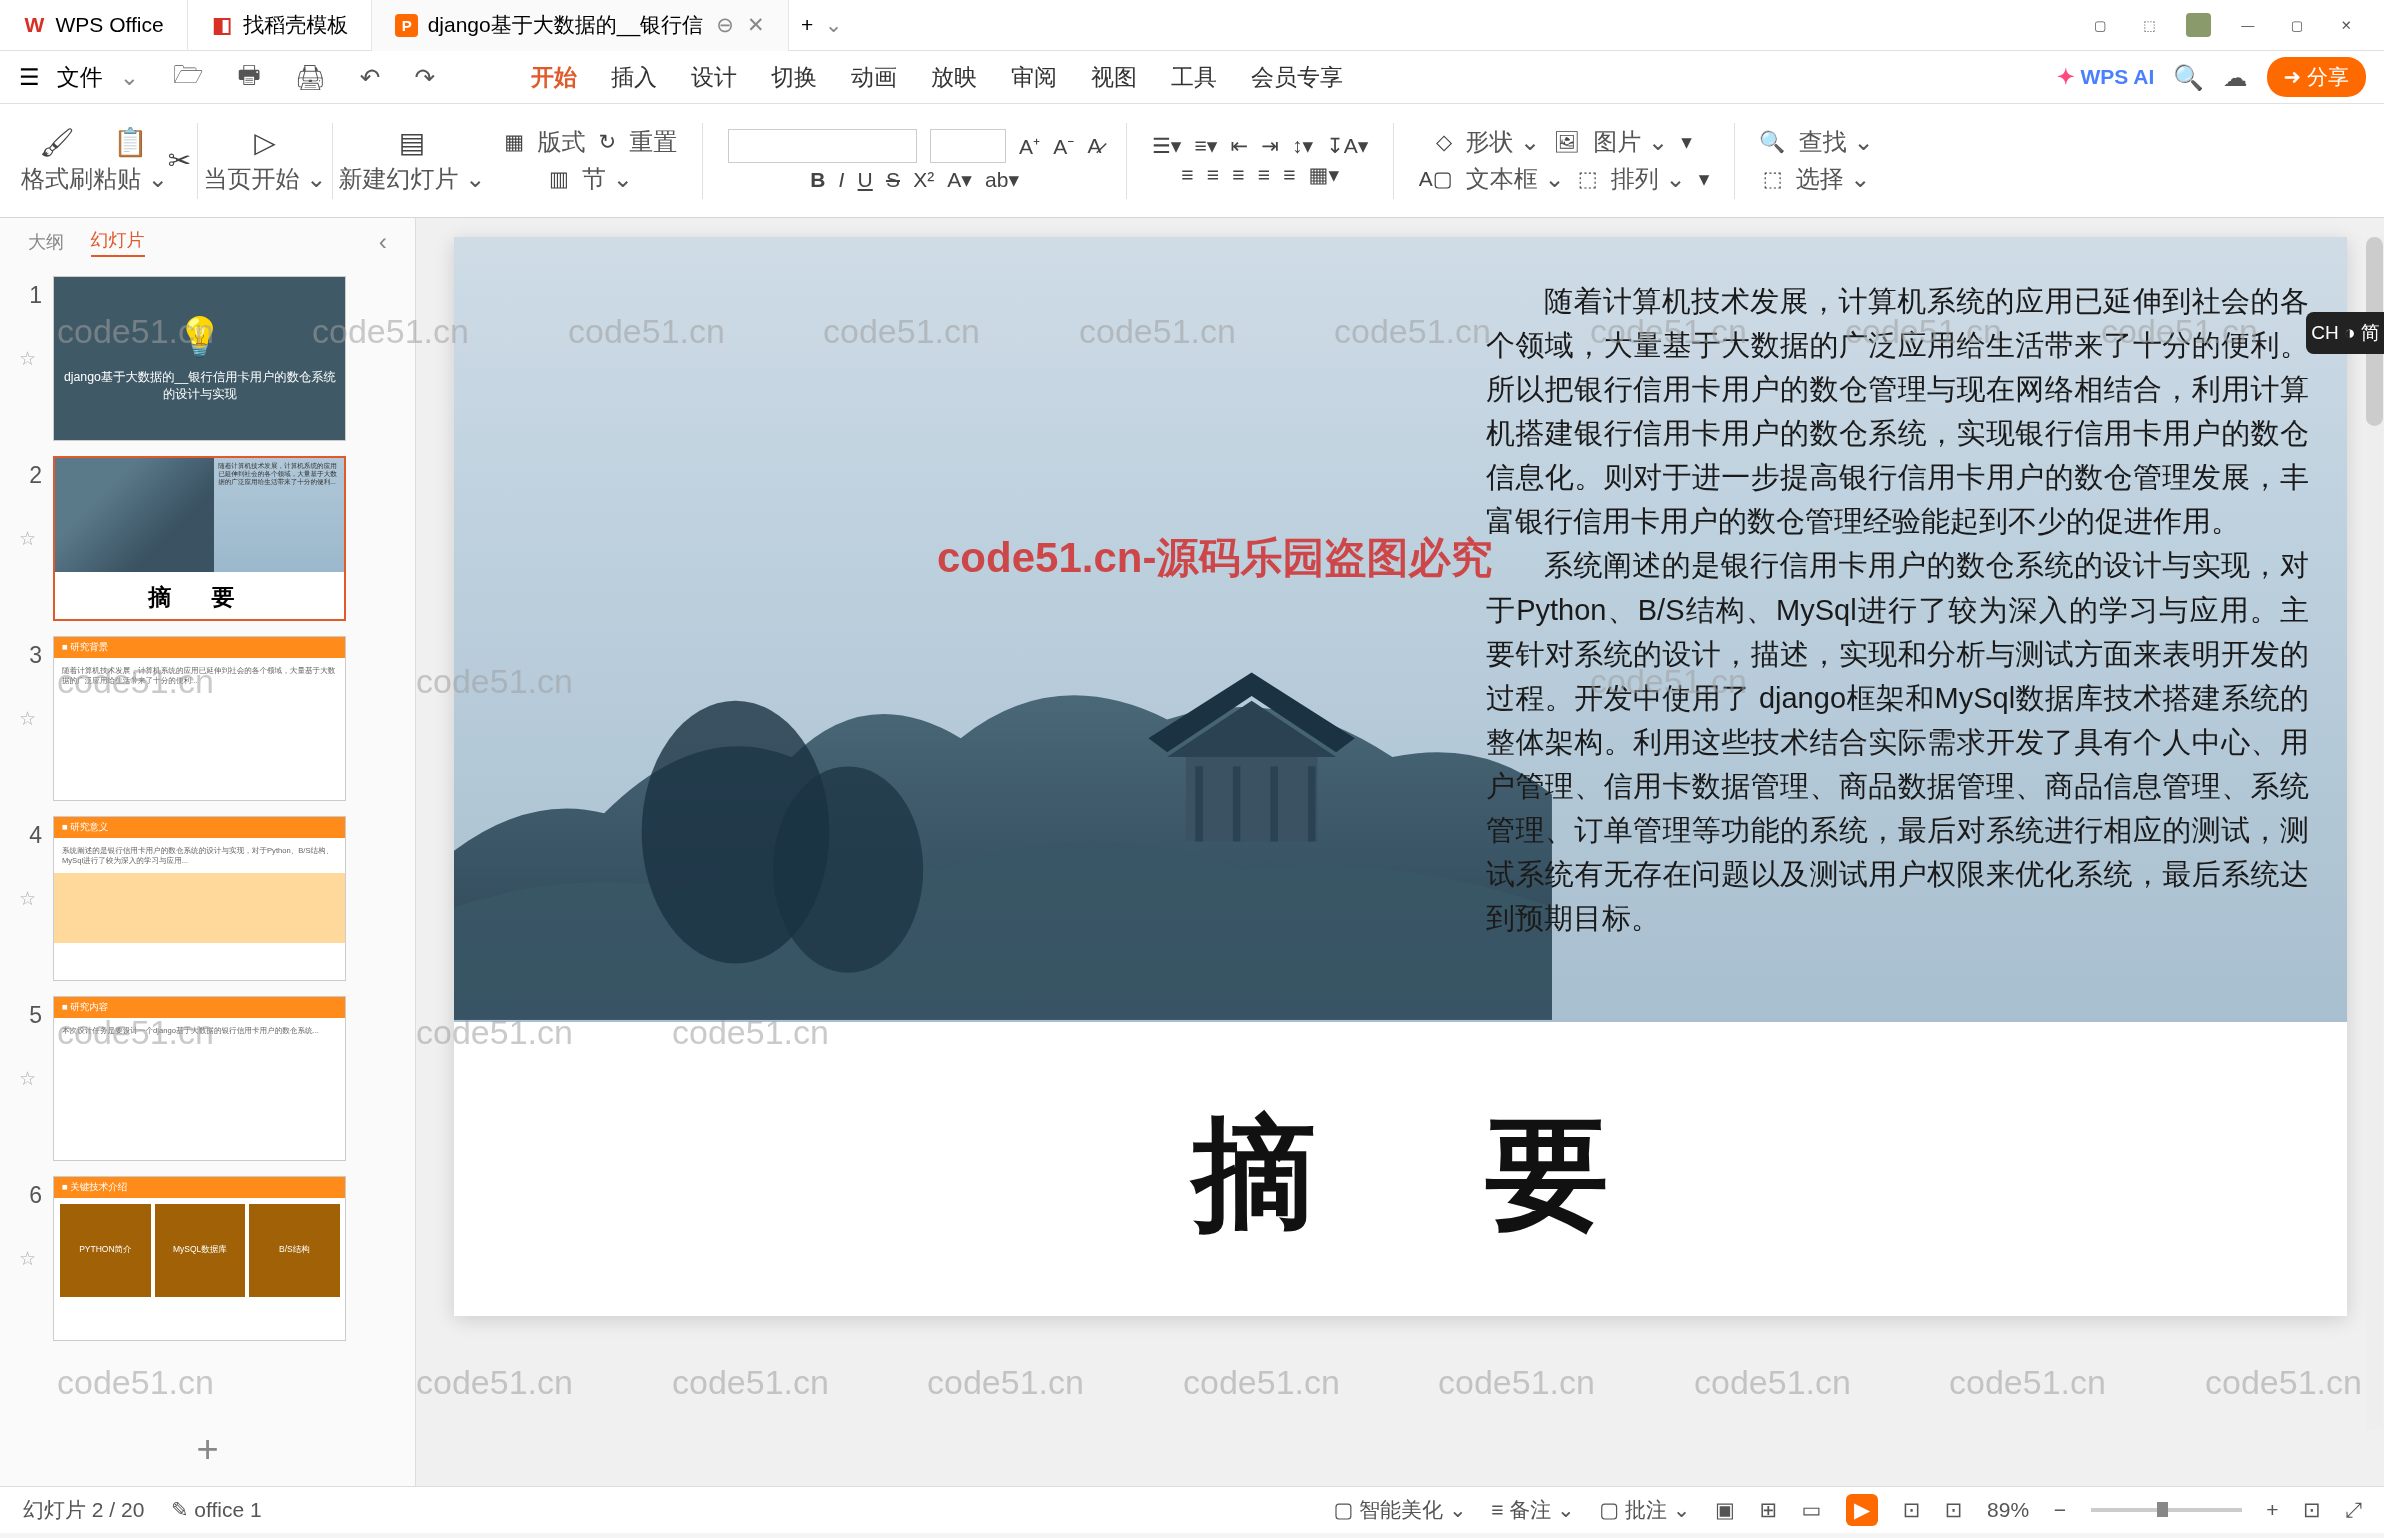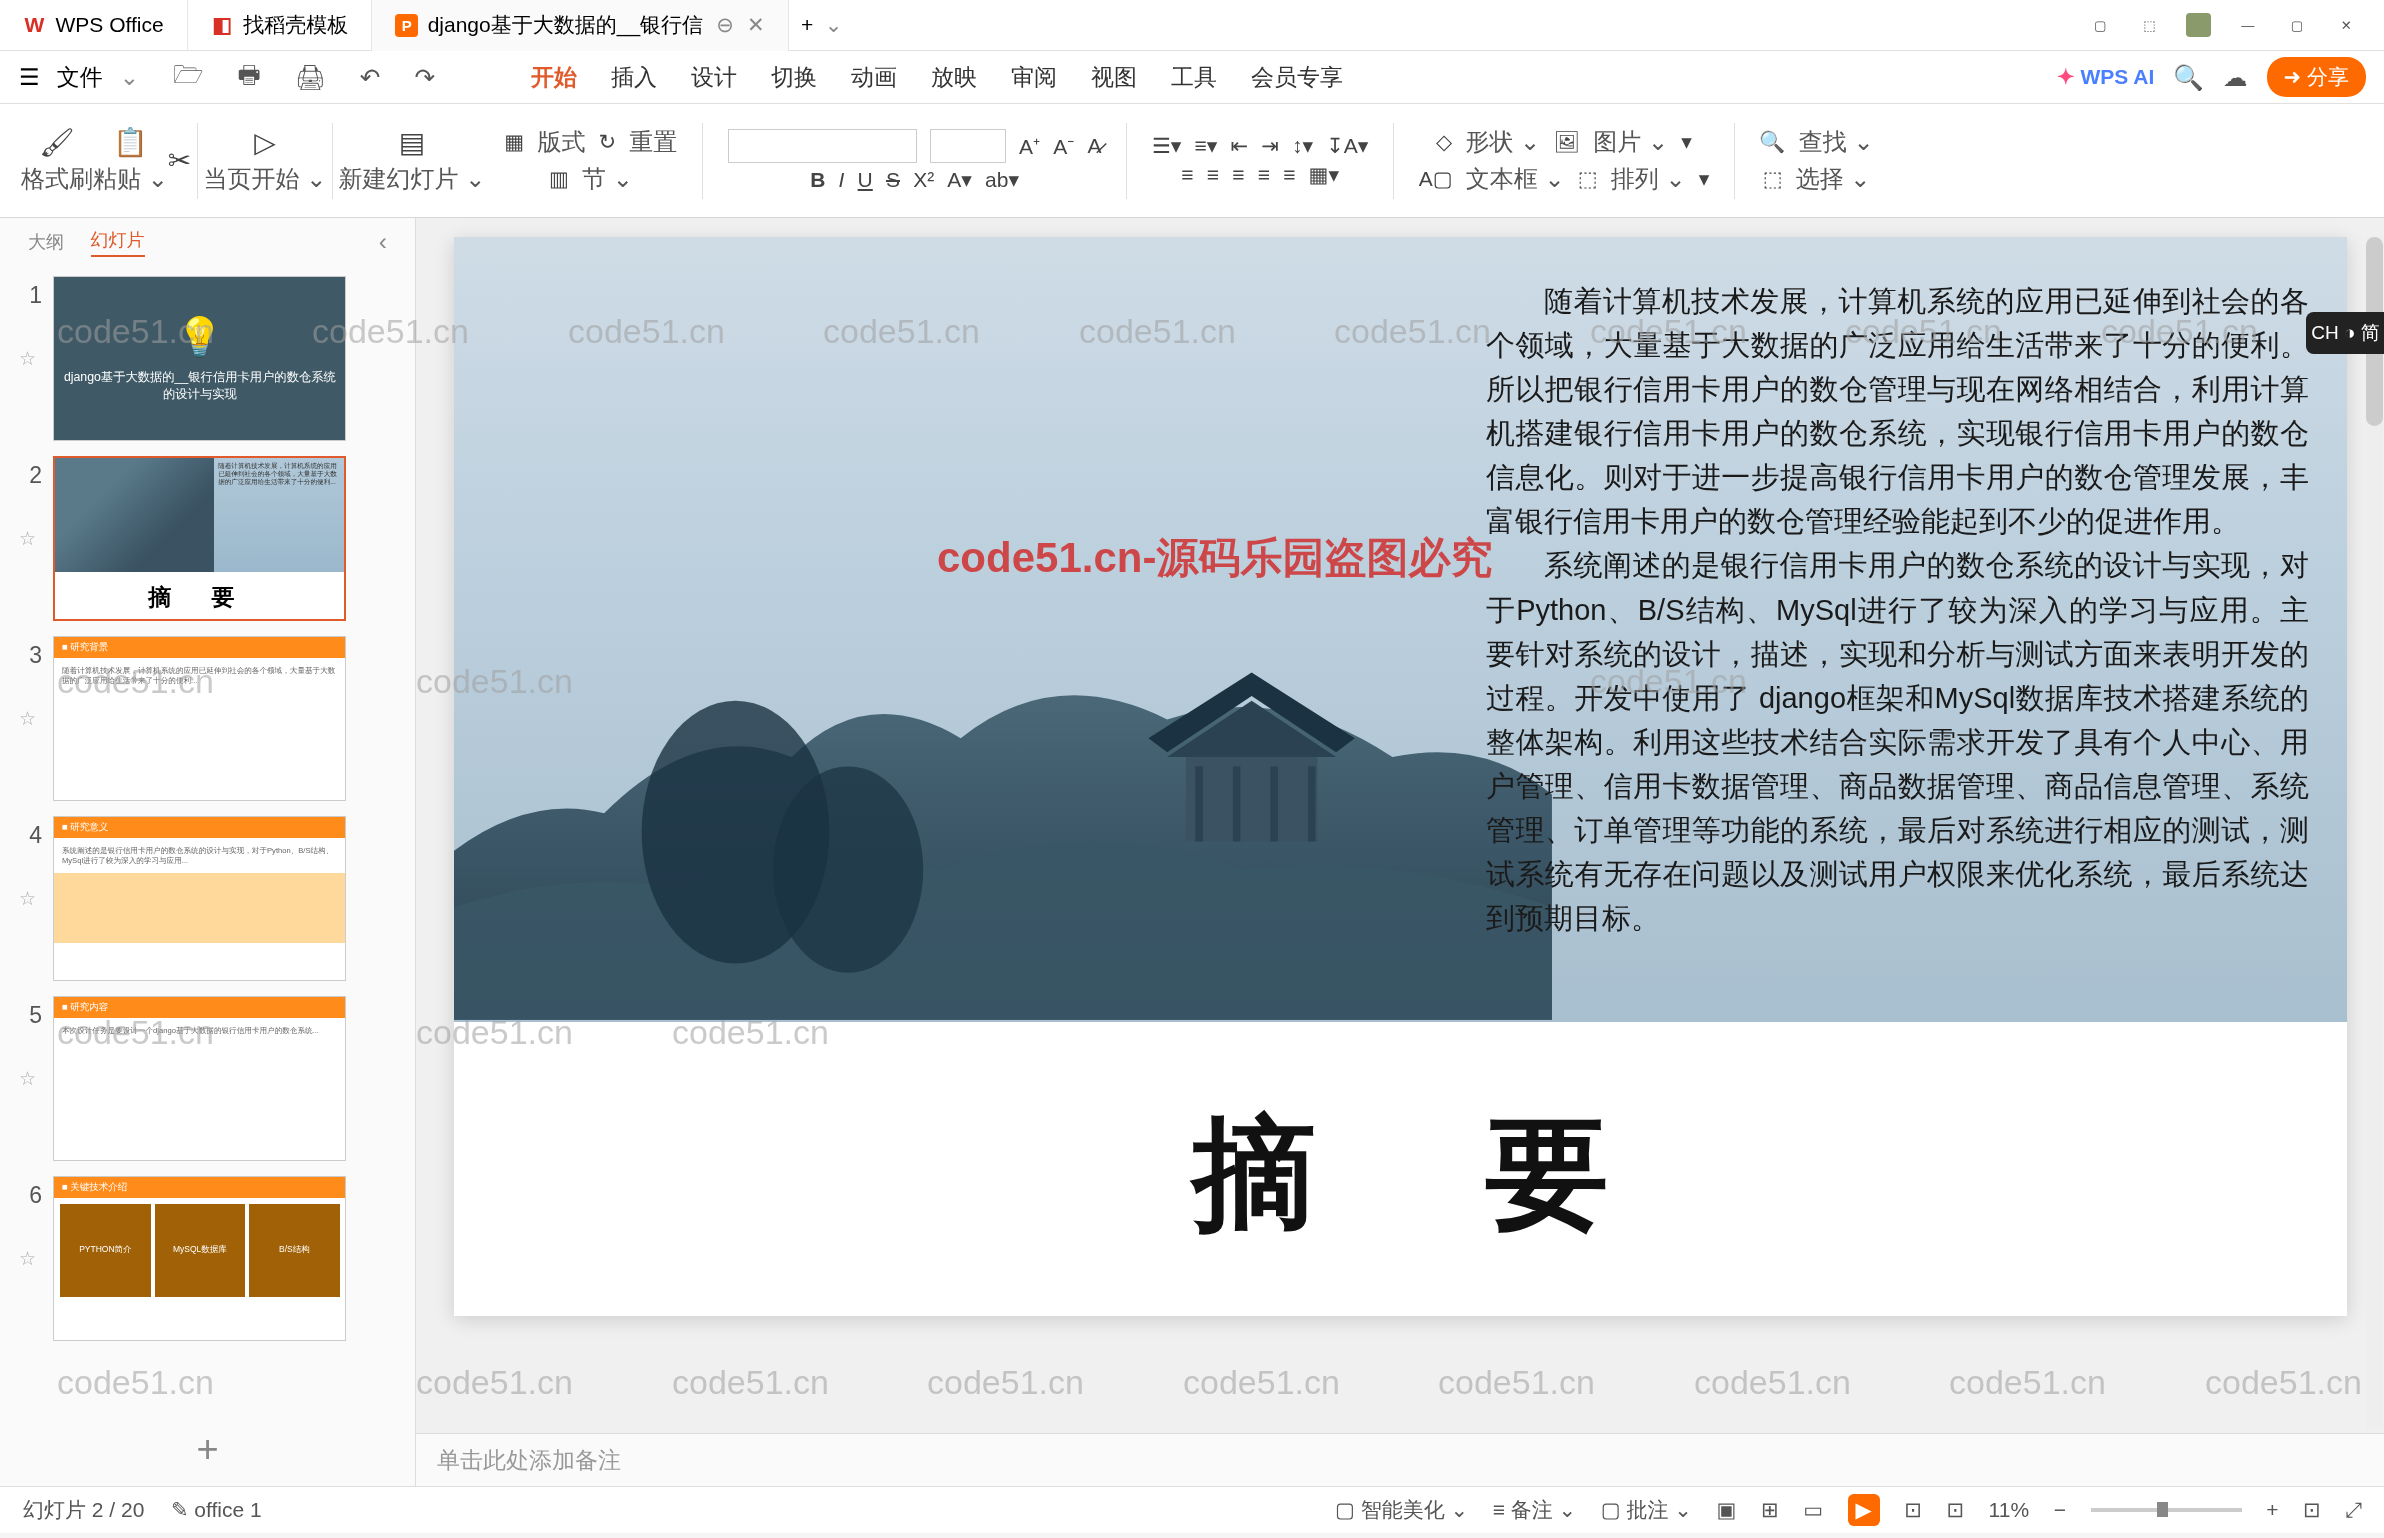--- a/index.html
+++ b/index.html
@@ -348,21 +348,20 @@
         </div>
         <div class="slide-title">
           <span>摘</span>
           <span>要</span>
         </div>
       </div>
     </div>
     <div class="scroll-v">
         <div class="scroll-v-thumb"></div>
       </div>
-    <div class="notes-bar"><span>单击此处添加备注</span></div>
   </div>
 </div>
 
 <div>
   <span class="watermark" style="left:57px;top:312px">code51.cn</span>
   <span class="watermark" style="left:312px;top:312px">code51.cn</span>
   <span class="watermark" style="left:568px;top:312px">code51.cn</span>
   <span class="watermark" style="left:823px;top:312px">code51.cn</span>
   <span class="watermark" style="left:1079px;top:312px">code51.cn</span>
   <span class="watermark" style="left:1334px;top:312px">code51.cn</span>
@@ -395,21 +394,21 @@
   <div class="status-right">
     <span>▢ <span>智能美化</span> ⌄</span>
     <span>≡ <span>备注</span> ⌄</span>
     <span>▢ <span>批注</span> ⌄</span>
     <span>▣</span>
     <span>⊞</span>
     <span>▭</span>
     <span class="play-btn">▶</span>
     <span>⊡</span>
     <span>⊡</span>
-    <span>11%</span>
+    <span>89%</span>
     <span>−</span>
     <div class="zoom-slider">
         <div class="zoom-thumb"></div>
       </div>
     <span>+</span>
     <span>⊡</span>
     <span>⤢</span>
   </div>
 </div>
 

